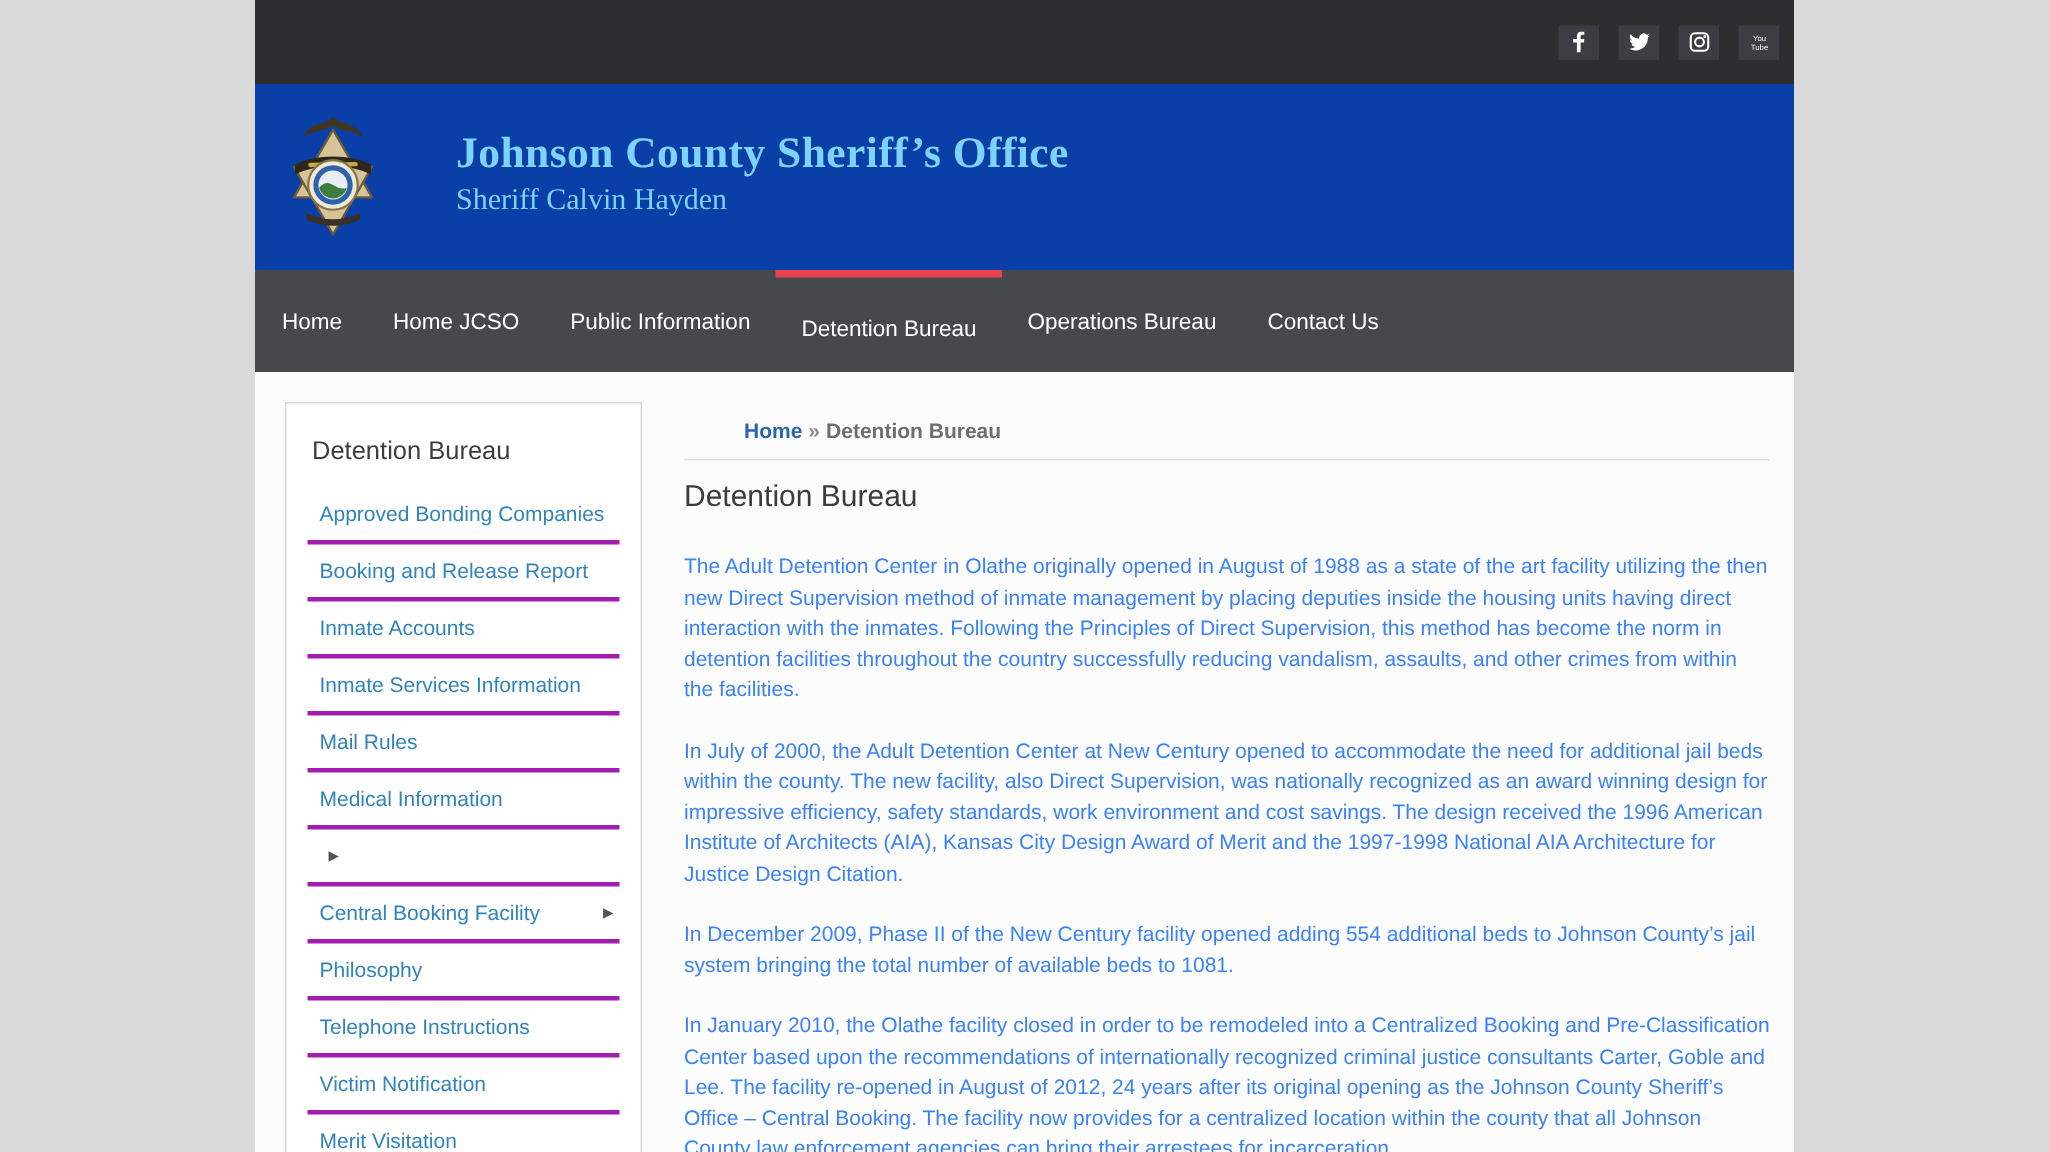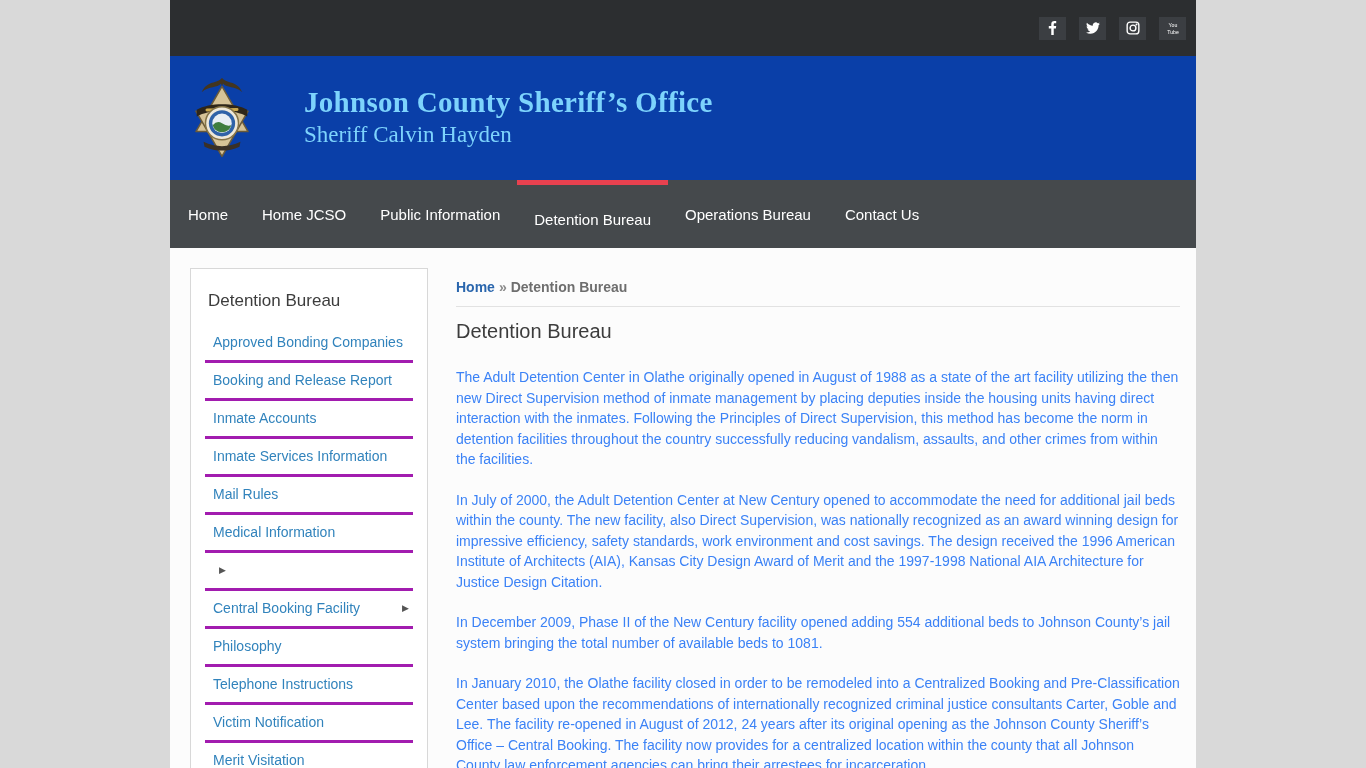--- a/index.html
+++ b/index.html
@@ -14,21 +14,21 @@
   .social a { width:27px; height:23px; background:#3b3e42; display:flex;
               align-items:center; justify-content:center; text-decoration:none; }
   .social svg { display:block; }
 
   
   .header { height:124px; background:#0a3fa8; position:relative; }
   .logo { position:absolute; left:18px; top:13px; width:68px; height:96px; cursor:pointer; }
   .titles { position:absolute; left:95px; top:30px; color:#7dd3fc;
             font-family:"Liberation Serif", serif;margin-left:39px; }
   .site-title { font-size:29px; font-weight:600; letter-spacing:.3px; }
-  .site-subtitle { font-size:23px; font-weight:400; margin-top:3px; }
+  .site-subtitle { font-size:20px; font-weight:400; margin-top:3px; }
 
   
   .nav { height:68px; background:#45494c; }
   .nav ul { list-style:none; display:flex; height:100%; padding-left:1px; }
   .nav li { position:relative; display:flex; align-items:center; padding:0 17px;
             color:#ffffff; font-size:15px; cursor:pointer; white-space:nowrap; }
   .nav li.active::before { content:""; position:absolute; left:0; right:0; top:0;
             height:5px; background:#e8414f; }
   .nav li.active span { margin-top:11px; }
 
@@ -42,21 +42,21 @@
   .sidebar h2 { font-size:17px; font-weight:400; color:#3d3d3d; padding-left:3px;
                 margin-bottom:14px; }
   .sidebar ul { list-style:none; }
   .sidebar li { display:flex; align-items:center; justify-content:space-between;
                 border-bottom:3px solid #a21caf; padding:9px 4px 9px 8px;
                 color:#3183bc; font-size:14px; line-height:17px; cursor:pointer; }
   .sidebar li .arrow { color:#555; font-size:9px; flex:none; margin-left:6px; }
 
   
   .main { flex:none; width:724px; margin:31px 0 0 28px; }
-  .breadcrumb { font-size:14px; color:#6e6e6e; }
+  .breadcrumb { font-size:14px; color:#6e6e6e;margin-left:40px; }
   .breadcrumb .bc-home { color:#2a66ad; font-weight:700; cursor:pointer; }
   .breadcrumb .bc-sep { color:#8b8b8b; font-weight:700; padding:0 4px; }
   .breadcrumb .bc-current { color:#6e6e6e; font-weight:700; }
   .bc-divider { border:none; border-top:1px solid #e2e2e2; margin:11px 0 0 0; }
   .main h1 { font-size:20px; font-weight:400; color:#3c3c3c; margin:13px 0 24px 0; }
   .main p { font-size:14px; line-height:20.5px; color:#3b82f6; margin-bottom:20px; }
 </style>
 </head>
 <body>
 

